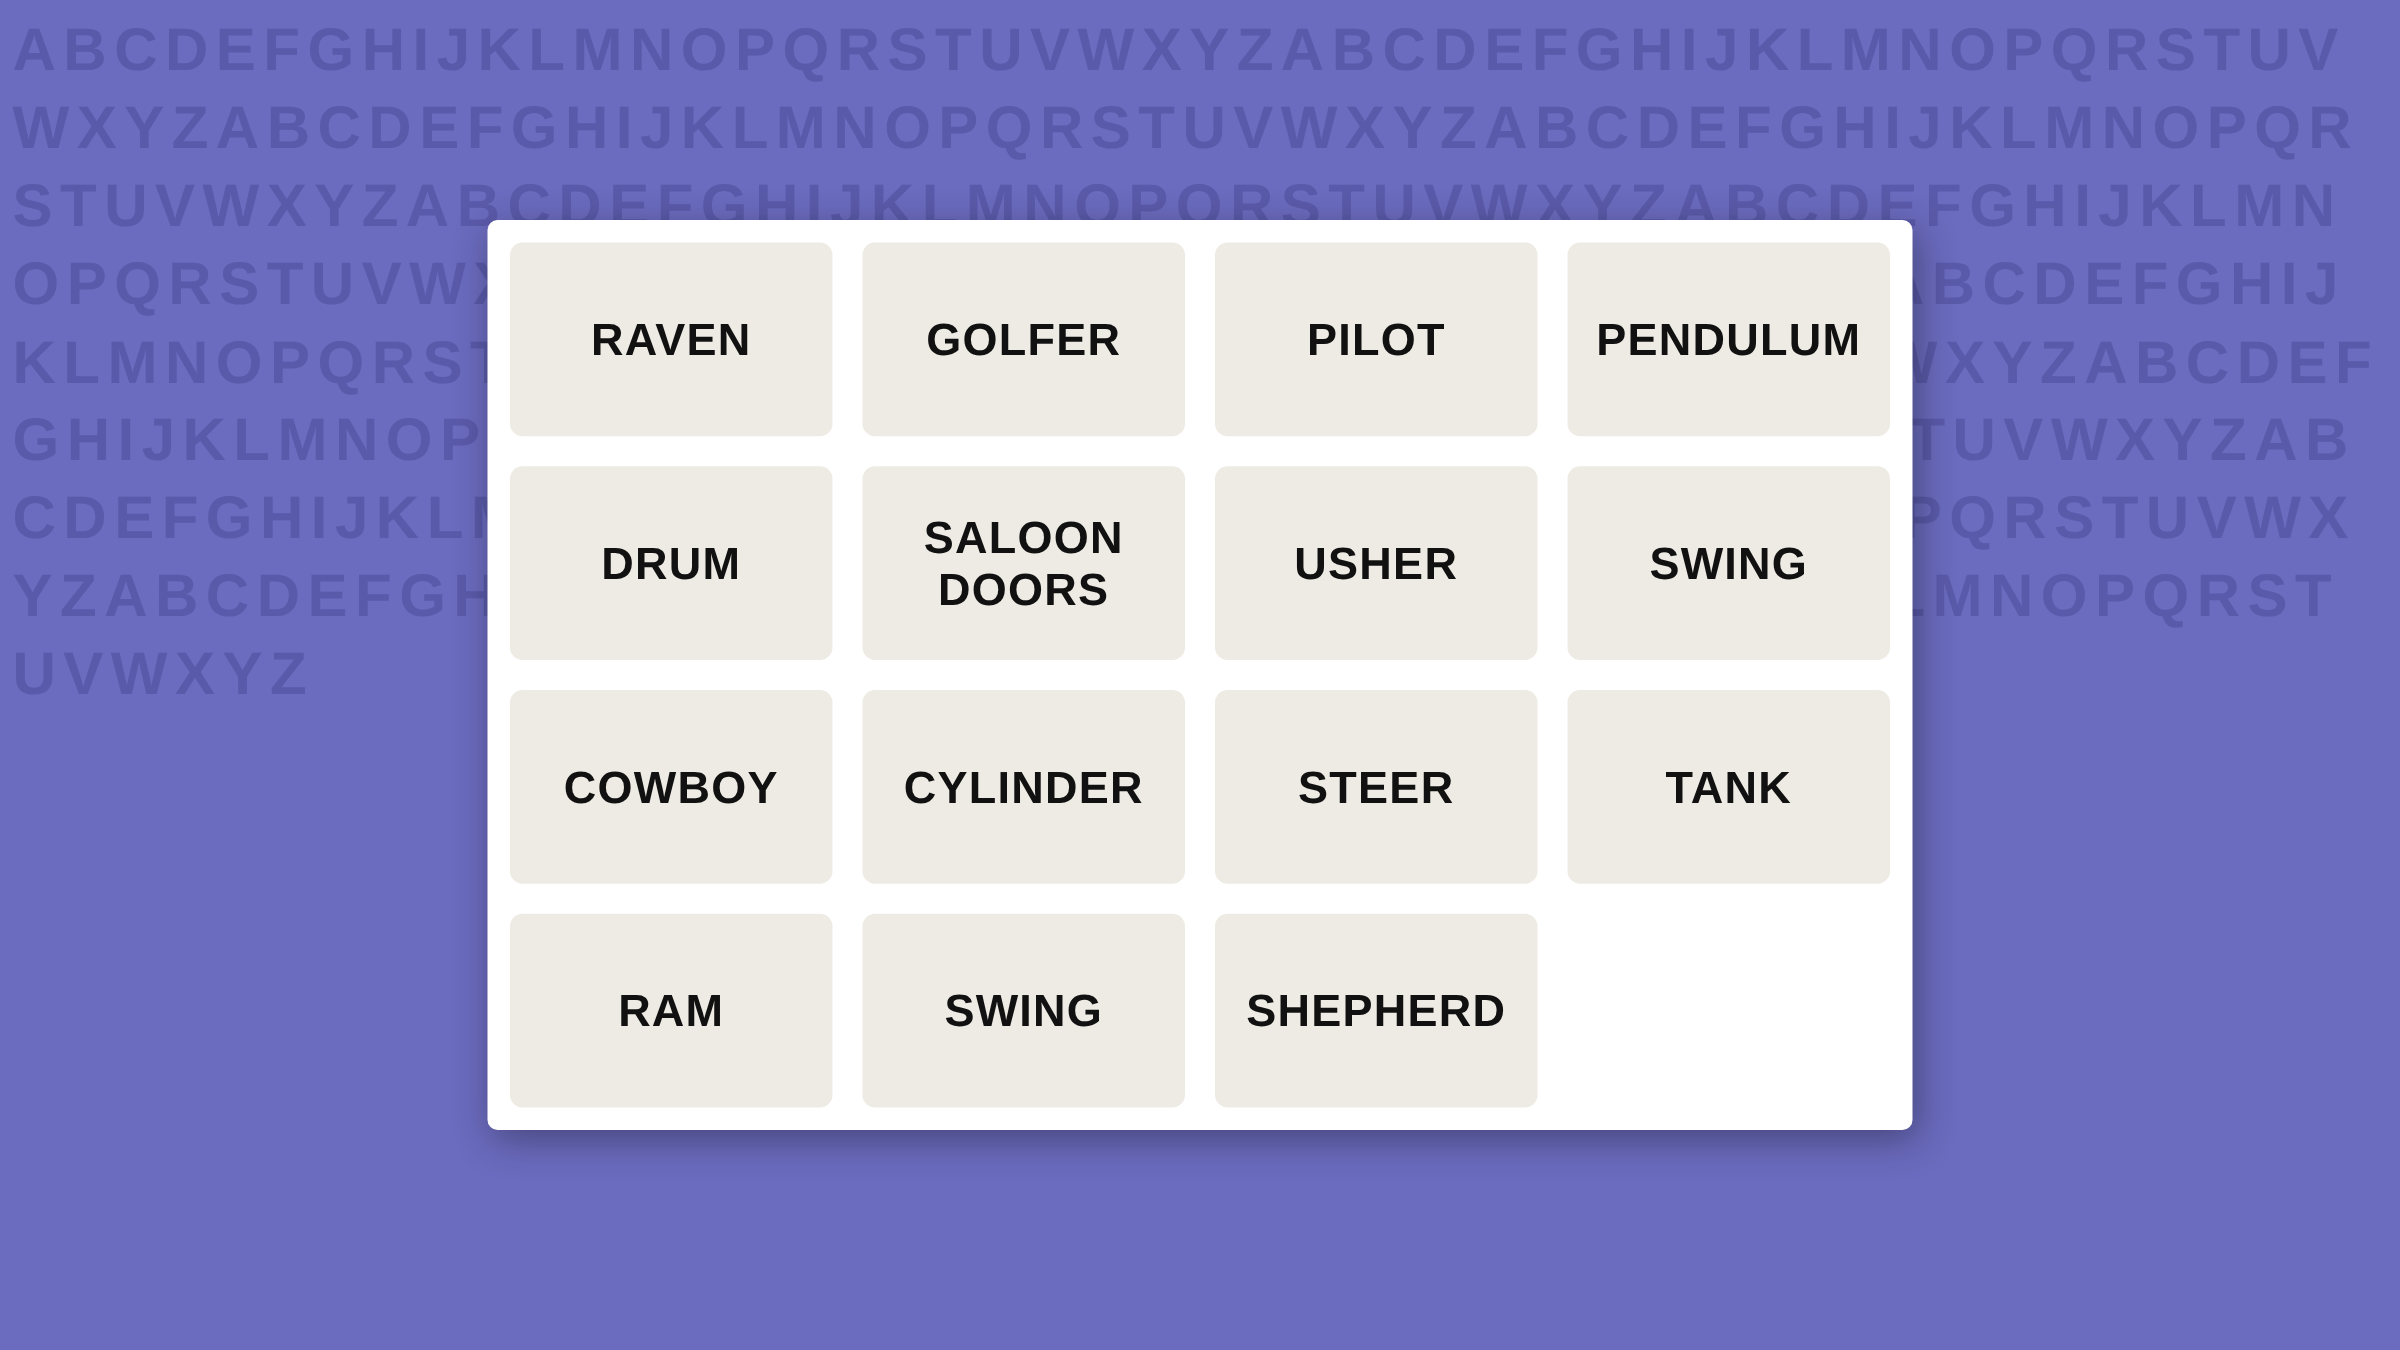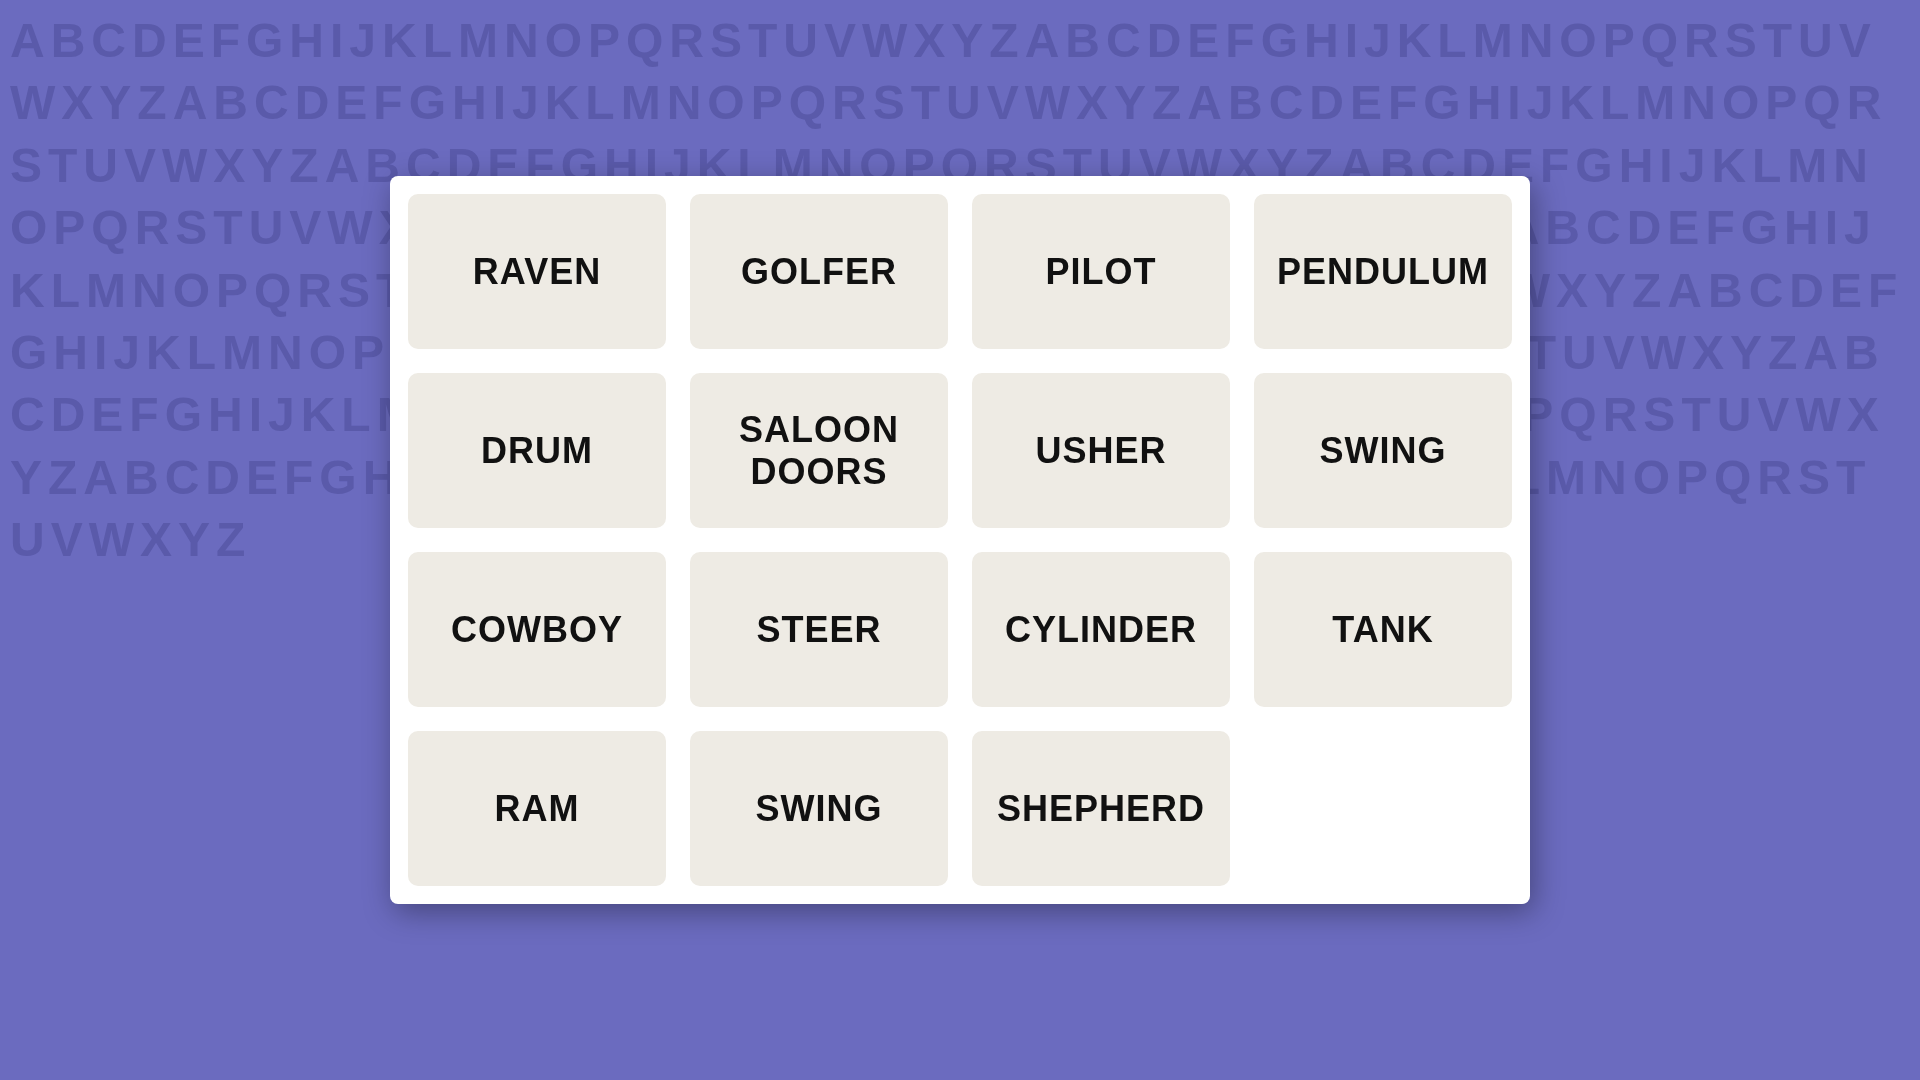--- a/index.html
+++ b/index.html
@@ -99,24 +99,24 @@
       <div class="card">
         <span class="card-label">USHER</span>
       </div>
       <div class="card">
         <span class="card-label">SWING</span>
       </div>
       <div class="card">
         <span class="card-label">COWBOY</span>
       </div>
       <div class="card">
-        <span class="card-label">STEER</span>
+        <span class="card-label">CYLINDER</span>
       </div>
       <div class="card">
-        <span class="card-label">CYLINDER</span>
+        <span class="card-label">STEER</span>
       </div>
       <div class="card">
         <span class="card-label">TANK</span>
       </div>
       <div class="card">
         <span class="card-label">RAM</span>
       </div>
       <div class="card">
         <span class="card-label">SWING</span>
       </div>

